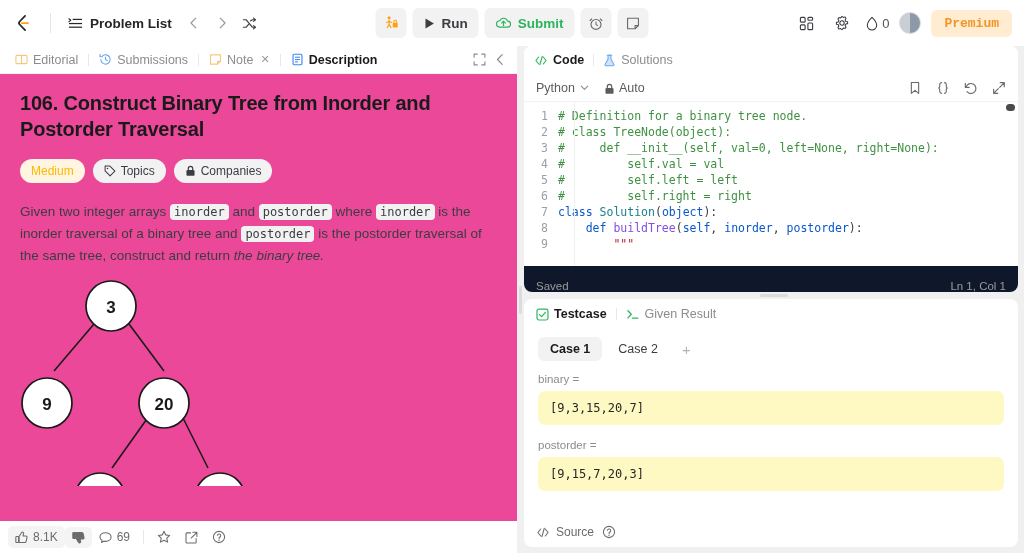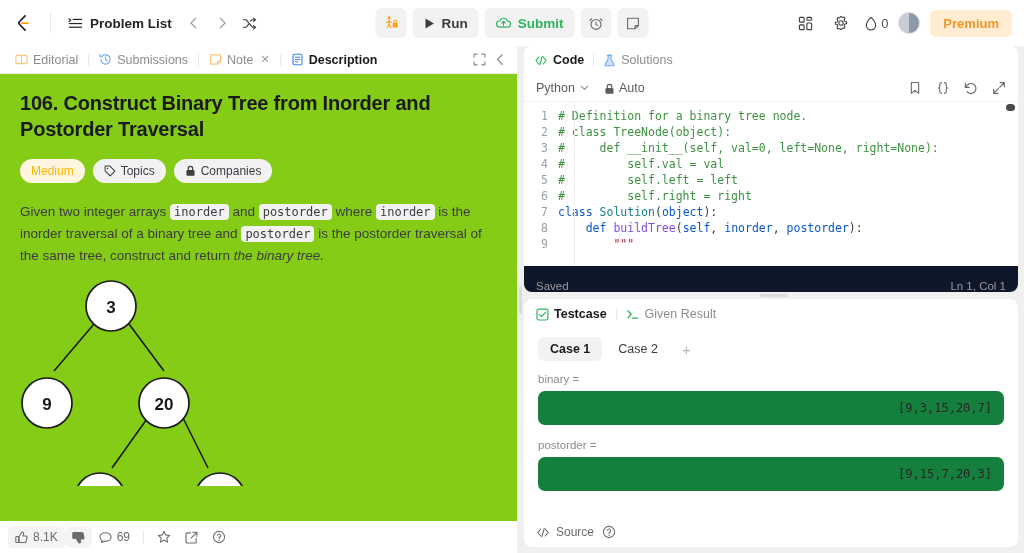--- a/index.html
+++ b/index.html
@@ -44,26 +44,26 @@
   .nav-right { margin-left:auto; display:flex; align-items:center; gap:10px; }
   .streak { display:flex; align-items:center; gap:3px; font-size:13px; color:#52525b; cursor:pointer;}
   .avatar {
     width:22px; height:22px; border-radius:50%;
     background: linear-gradient(90deg,#c9cdd4 50%, #8b99a8 50%);
     border:1px solid #d8dade; cursor:pointer;
   }
   .premium {
     background:#ffecd1; color:#f0962b;
     font-size:13px; font-weight:600;
-    padding:6px 13px; border-radius:6px; cursor:pointer;
+    padding:6px 13px; border-radius:6px; cursor:pointer;font-family:Liberation Mono, monospace;
   }
 
   
   .main { flex:1; display:flex; gap:0; padding: 0 0 0 0; min-height:0; }
-  .left-pane { width: 517px; flex:0 0 517px; background:#84cc16; display:flex; flex-direction:column; min-height:0; }
+  .left-pane { width: 517px; flex:0 0 517px; background:#ec4899; display:flex; flex-direction:column; min-height:0; }
   .gutter { width: 7px; flex: 0 0 7px; background:#f0f0f0; display:flex; align-items:center; justify-content:center; cursor:col-resize;}
   .gutter-bar { width:3px; height:28px; border-radius:2px; background:#dcdcdc; }
   .right-pane { flex:1; display:flex; flex-direction:column; min-height:0; background:#f0f0f0; }
 
   
   .tabbar {
     height: 28px; flex:0 0 28px;
     display:flex; align-items:center;
     background:#fff; padding: 0 8px; gap:0;
     border-bottom:1px solid #f0f0f0;
@@ -160,23 +160,23 @@
     overflow:hidden; min-height:0;
   }
   .test-head { height:30px; flex:0 0 30px; display:flex; align-items:center; padding:0 12px; }
   .tcase-body { flex:1; padding: 8px 14px 0 14px; overflow:hidden; }
   .case-tabs { display:flex; align-items:center; gap:4px; margin-bottom:12px;}
   .case-tab { font-size:12.5px; padding:5px 12px; border-radius:6px; color:#3c3c43; cursor:pointer;}
   .case-tab.active { background:#f2f2f2; font-weight:700; color:#1a1a1a; }
   .case-add { font-size:15px; color:#b5b5b5; padding: 2px 8px; cursor:pointer;}
   .io-label { font-size:11.5px; color:#8c8c8c; margin-bottom:6px; }
   .io-box {
-    background:#15803d; border-radius:7px;
+    background:#fef9c3; border-radius:7px;
     padding: 10px 12px; font-family:"DejaVu Sans Mono", monospace;
-    font-size:12px; color:#262626; margin-bottom:14px; cursor:text;text-align:right;
+    font-size:12px; color:#262626; margin-bottom:14px; cursor:text;
   }
   .test-foot { height:30px; flex:0 0 30px; display:flex; align-items:center; padding:0 12px; gap:8px;}
   .srcbtn { display:flex; align-items:center; gap:6px; font-size:12px; color:#6b6b6b; cursor:pointer;}
   svg { display:block; }
 </style>
 </head>
 <body>
 
 <div class="app">
 

